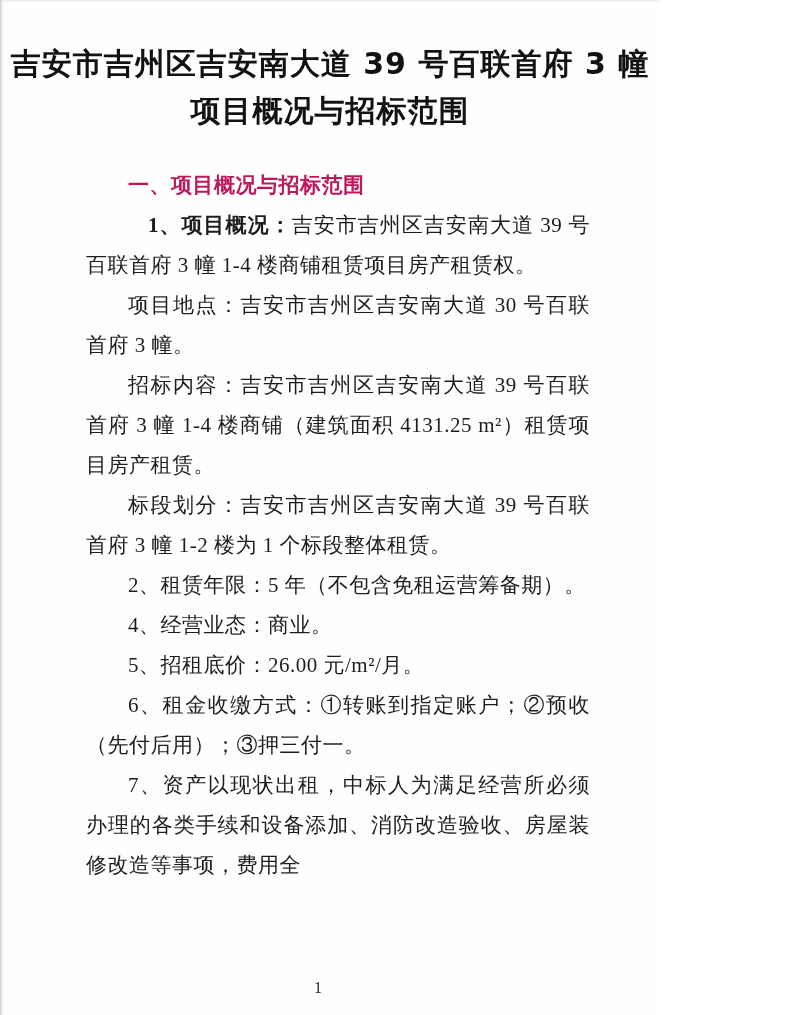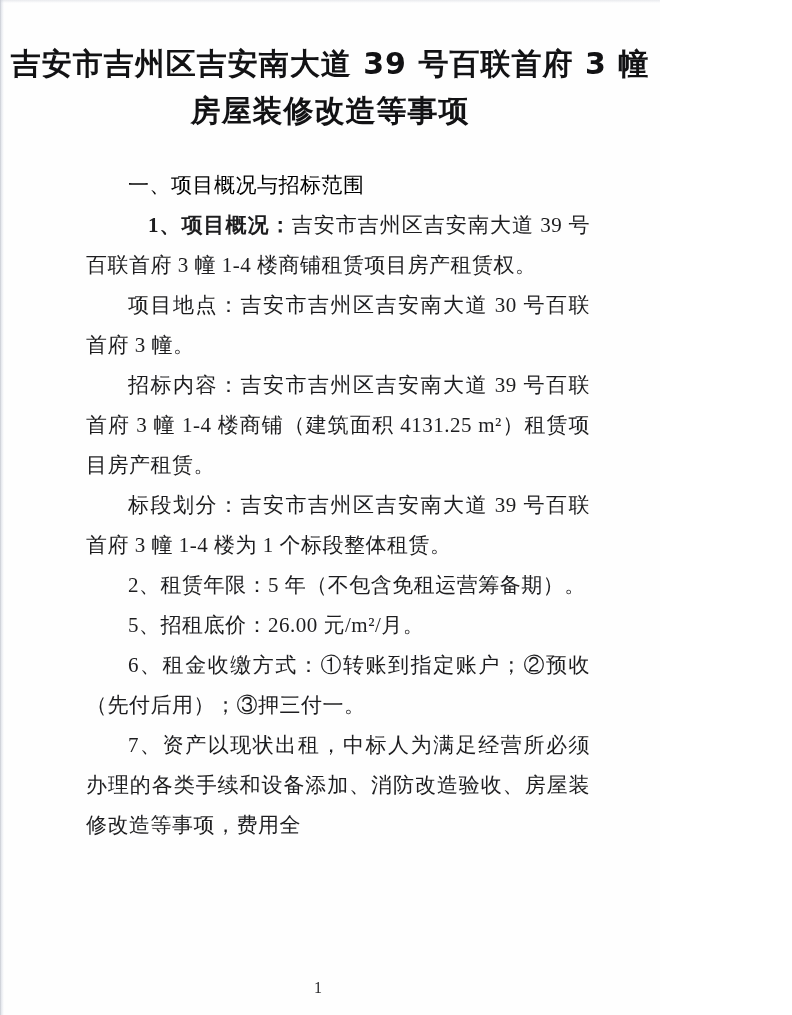--- a/index.html
+++ b/index.html
@@ -49,22 +49,22 @@
     font-size: 21px;
     line-height: 40px;
     text-align: justify;
     letter-spacing: 0.5px;
   }
   .para {
     margin: 0;
     text-indent: 2em;
   }
   .para.heading {
-    font-weight: 400;
-    color: #000000;
+    font-weight: 700;
+    color: #be185d;
   }
   .para .bold {
     font-weight: 700;
     margin-left: 20px;
   }
 
   .page-footer {
     position: absolute;
     left: 0;
     right: 24px;
@@ -107,30 +107,31 @@
 </style>
 </head>
 <body>
 
 <div class="page">
   <div class="scan-edge-left"></div>
   <div class="scan-edge-top"></div>
 
   <div class="doc-title">
     <div>吉安市吉州区吉安南大道 39 号百联首府 3 幢</div>
-    <div>房屋装修改造等事项</div>
+    <div>项目概况与招标范围</div>
   </div>
 
   <div class="body-text">
     <p class="para heading">一、项目概况与招标范围</p>
     <p class="para"><span class="bold">1、项目概况：</span><span>吉安市吉州区吉安南大道 39 号百联首府 3 幢 1-4 楼商铺租赁项目房产租赁权。</span></p>
     <p class="para">项目地点：吉安市吉州区吉安南大道 30 号百联首府 3 幢。</p>
     <p class="para">招标内容：吉安市吉州区吉安南大道 39 号百联首府 3 幢 1-4 楼商铺（建筑面积 4131.25 m²）租赁项目房产租赁。</p>
-    <p class="para">标段划分：吉安市吉州区吉安南大道 39 号百联首府 3 幢 1-4 楼为 1 个标段整体租赁。</p>
+    <p class="para">标段划分：吉安市吉州区吉安南大道 39 号百联首府 3 幢 1-2 楼为 1 个标段整体租赁。</p>
     <p class="para">2、租赁年限：5 年（不包含免租运营筹备期）。</p>
+    <p class="para">4、经营业态：商业。</p>
     <p class="para">5、招租底价：26.00 元/m²/月。</p>
     <p class="para">6、租金收缴方式：①转账到指定账户；②预收（先付后用）；③押三付一。</p>
     <p class="para">7、资产以现状出租，中标人为满足经营所必须办理的各类手续和设备添加、消防改造验收、房屋装修改造等事项，费用全</p>
   </div>
 
   <div class="seal-clip">
     <svg width="204" height="204" viewBox="0 0 204 204">
       <circle class="seal-ring" cx="102" cy="102" r="79"></circle>
       <polygon class="seal-star" points="102,71 109.3,92 131.5,92.4 113.8,105.8 120.2,127.1 102,114.4 83.8,127.1 90.2,105.8 72.5,92.4 94.7,92"></polygon>
       <defs>

